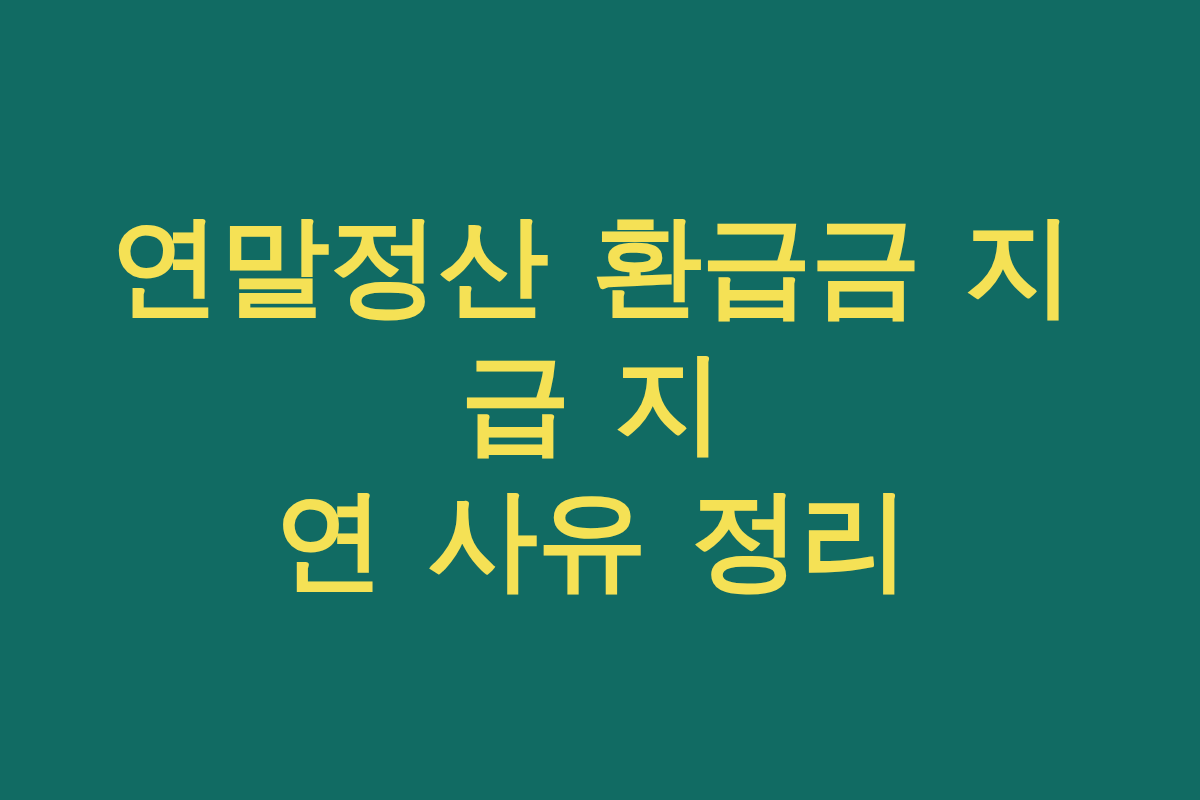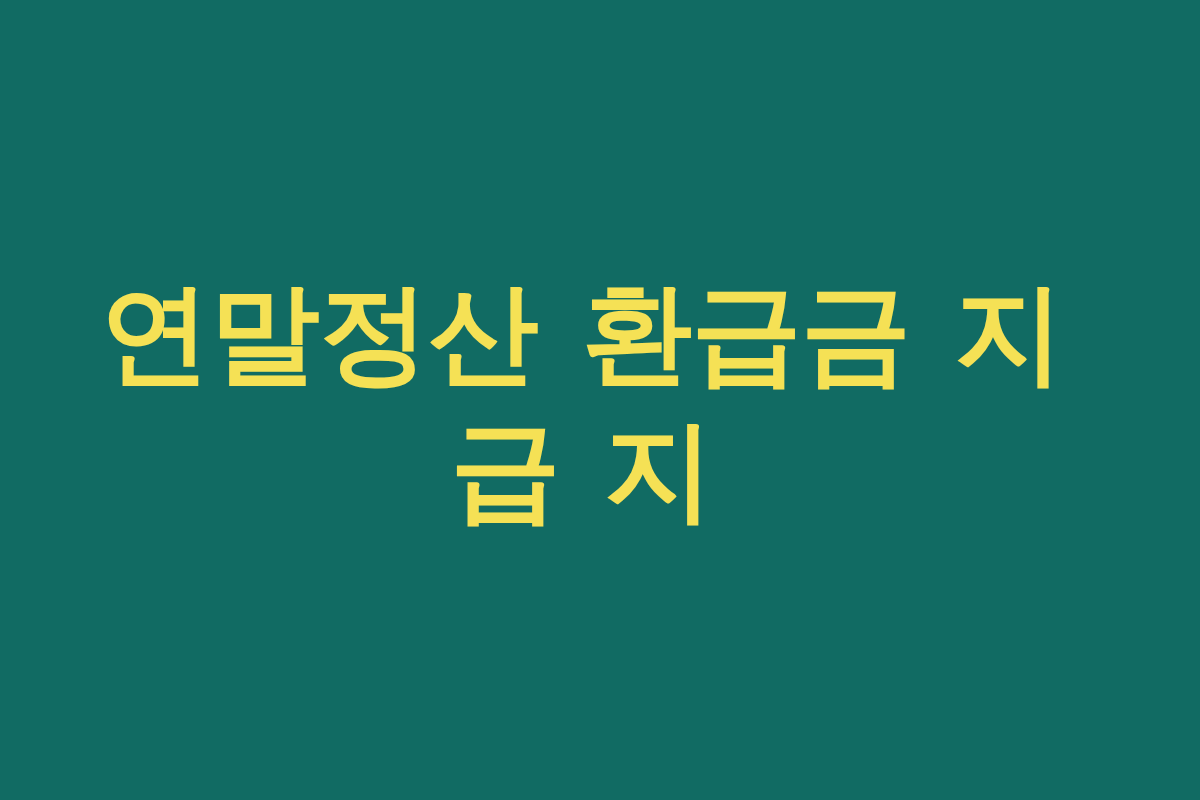--- a/index.html
+++ b/index.html
@@ -15,20 +15,21 @@
     background: #116b63;
     font-family: "DejaVu Sans", sans-serif;
   }
 
   #canvas {
     position: relative;
     width: 1164px;
     height: 800px;
     background-color: #116b63;
     overflow: hidden;
+    padding-left: 20px;
   }
 
   
   #backdrop {
     position: absolute;
     inset: 0;
     background-color: #116b63;
   }
 
   
@@ -70,17 +71,18 @@
 <body style="background-color: rgb(17, 107, 99);">
 
 <div id="canvas" style="background-color: rgb(17, 107, 99);">
 
   <div id="backdrop" style="background-color: rgb(17, 107, 99);"></div>
 
   <div id="headline-block">
 
     <h1 id="headline" style="color: rgb(245, 225, 85);">
       <span class="headline-line">연말정산 환급금 지급 지</span>
+      <span class="headline-line">연 사유 정리</span>
     </h1>
 
   </div>
 
 </div>
 
 </body></html>

